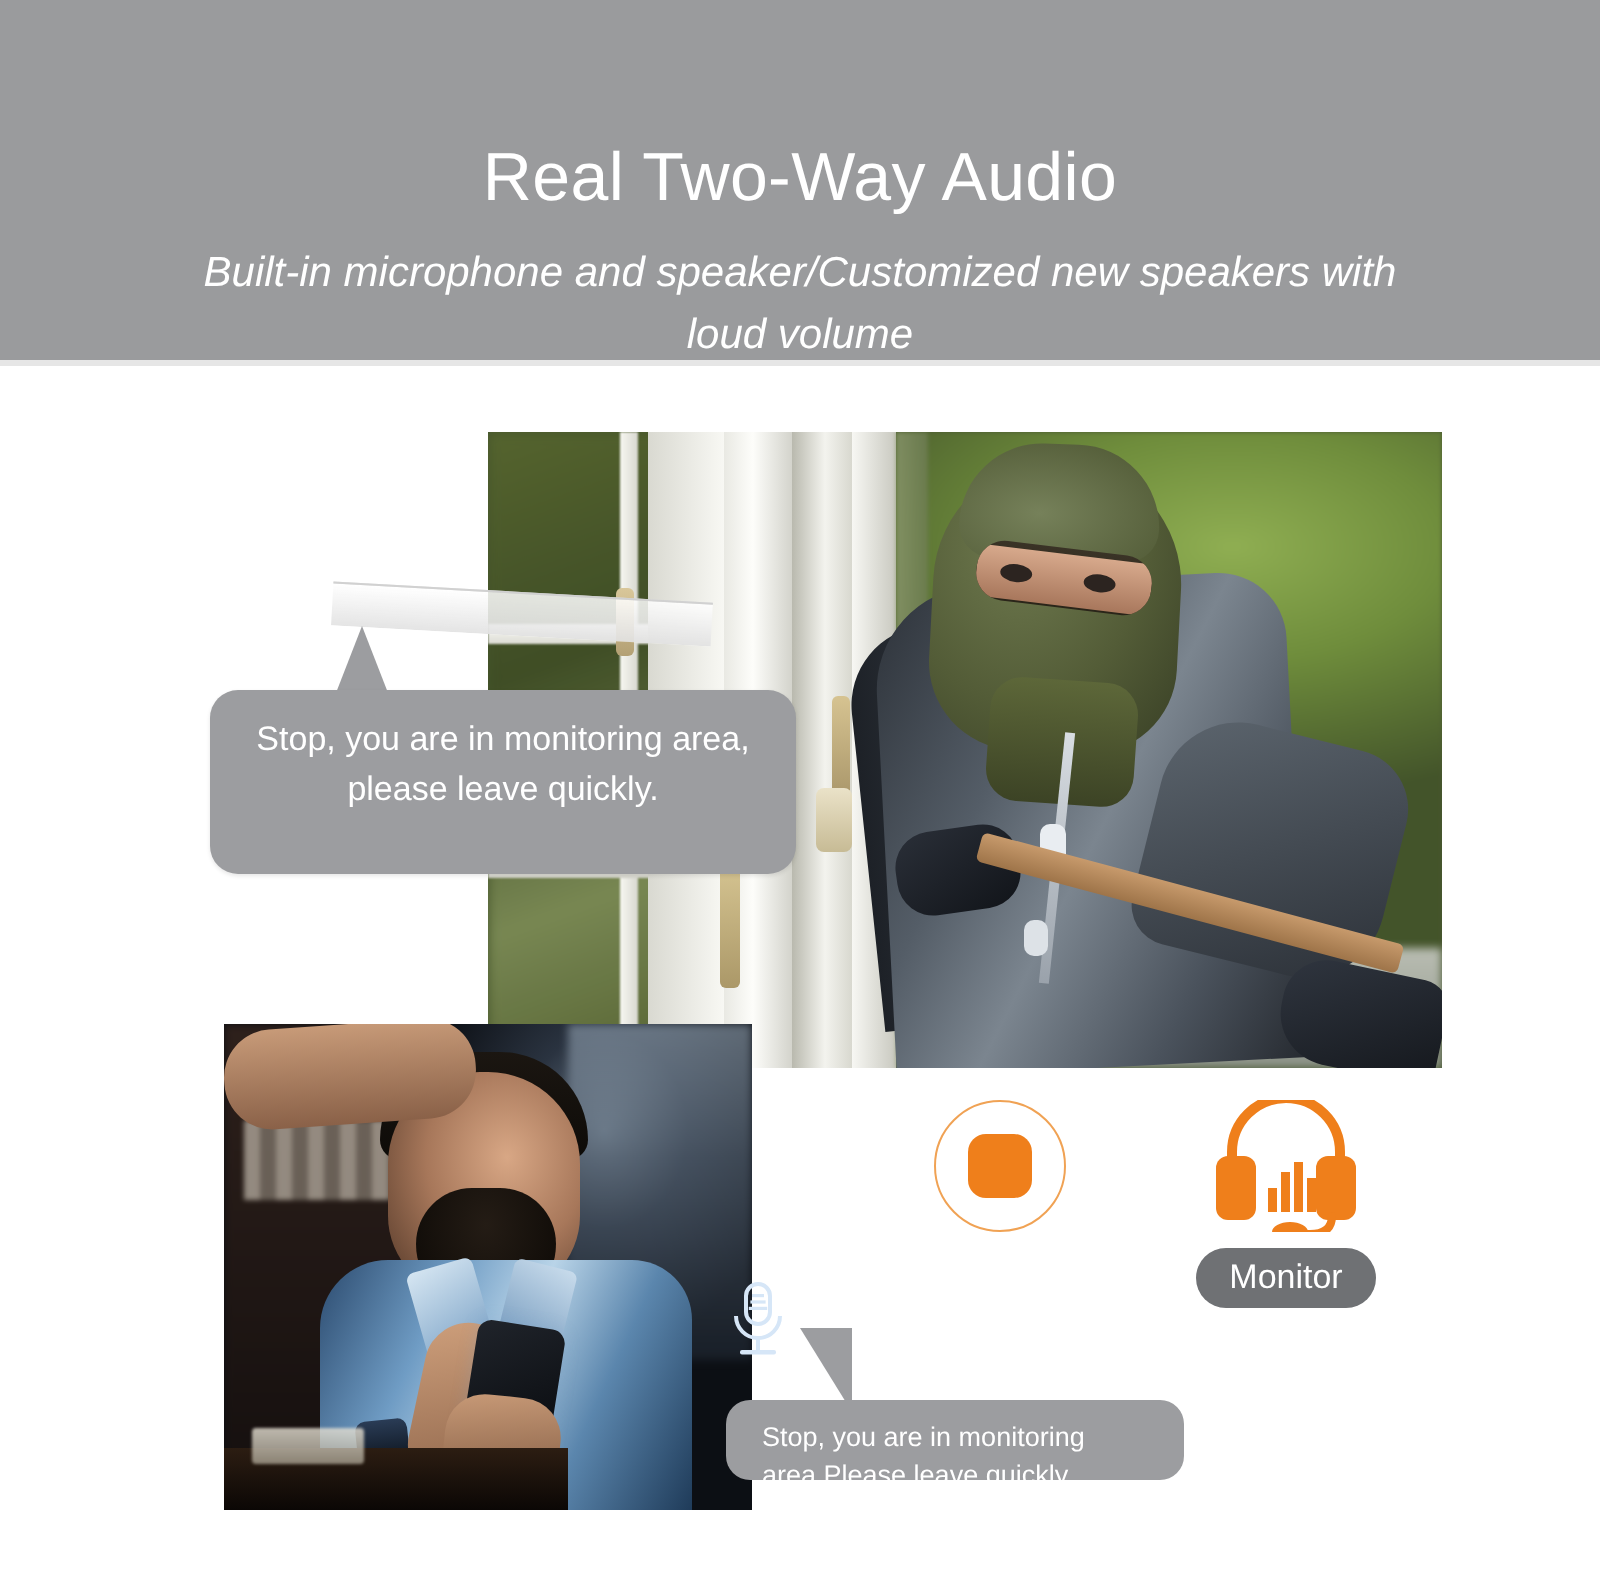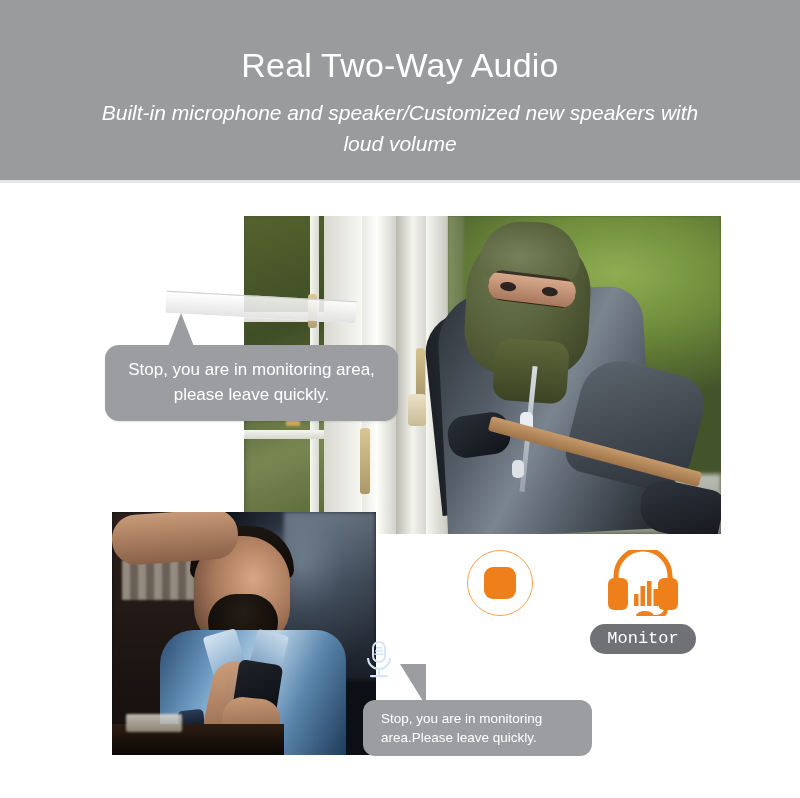--- a/index.html
+++ b/index.html
@@ -9,21 +9,21 @@
     font-family: "Liberation Sans", sans-serif;
     overflow: hidden;
   }
   #page { position: relative; width: 800px; height: 798px; background:#fff; }
 
   
   .banner {
     position: absolute; left: 0; top: 0; width: 800px; height: 183px;
     background: #9a9b9d;
     display: flex; flex-direction: column;
-    align-items: center; justify-content: center;
+    align-items: center; justify-content: flex-end;
     padding-top: 18px;
   }
   .banner-title {
     color: #ffffff;
     font-size: 34px;
     font-weight: 400;
     letter-spacing: 0.2px;
     line-height: 44px;
     text-align: center;
   }
@@ -221,21 +221,21 @@
 
   
   .ribbon {
     position:absolute; left:166px; top:296px; width:190px; height:22px;
     background: linear-gradient(180deg, rgba(255,255,255,.85), rgba(226,226,226,.92));
     border-top:1px solid rgba(206,206,206,.9);
     transform: rotate(3.2deg);
     z-index: 6;
   }
   .bubble1 {
-    position:absolute; left:105px; top:345px; width:293px; height:76px;
+    position:absolute; left:105px; top:345px; width:293px; height:92px;
     background:#9c9da0;
     border-radius: 14px;
     z-index: 7;
     box-shadow: 0 1px 2px rgba(0,0,0,.10);
   }
   .bubble1-tail {
     position:absolute; left:167px; top:313px; width:0; height:0;
     border-left: 14px solid transparent;
     border-right: 14px solid transparent;
     border-bottom: 36px solid #9c9da0;
@@ -341,21 +341,21 @@
     opacity:.8; filter: blur(.8px); border-radius:2px;
   }
 
   
   .mic-icon {
     position:absolute; left:362px; top:640px; width:34px; height:42px; z-index: 11;
   }
 
   
   .bubble2 {
-    position:absolute; left:363px; top:700px; width:229px; height:56px;
+    position:absolute; left:363px; top:700px; width:229px; height:40px;
     background:#9c9da0; border-radius: 12px; z-index: 10;
   }
   .bubble2-tail {
     position:absolute; left:392px; top:664px; width:0; height:0;
     border-left: 8px solid transparent;
     border-right: 26px solid #9c9da0;
     border-bottom: 42px solid transparent;
     z-index: 9;
   }
   .bubble2 .btext {
@@ -381,21 +381,21 @@
   .mon-icon { position:relative; width:80px; height:66px; margin: 0 auto 8px; }
 
   .pill {
     display:inline-block;
     background:#6f7174; color:#ffffff;
     border-radius: 15px;
     font-size: 17px; line-height: 30px;
     padding: 0 15px;
     min-width: 84px;
   }
-  .status-item.monitor .pill { padding: 0 17px; font-family: Liberation Mono, monospace; }
+  .status-item.monitor .pill { padding: 0 17px; }
 </style>
 </head>
 <body>
 
 <div id="page">
 
   <div class="banner">
     <div class="banner-title">Real Two-Way Audio</div>
     <div class="banner-sub">Built-in microphone and speaker/Customized new speakers with loud volume</div>
   </div>

